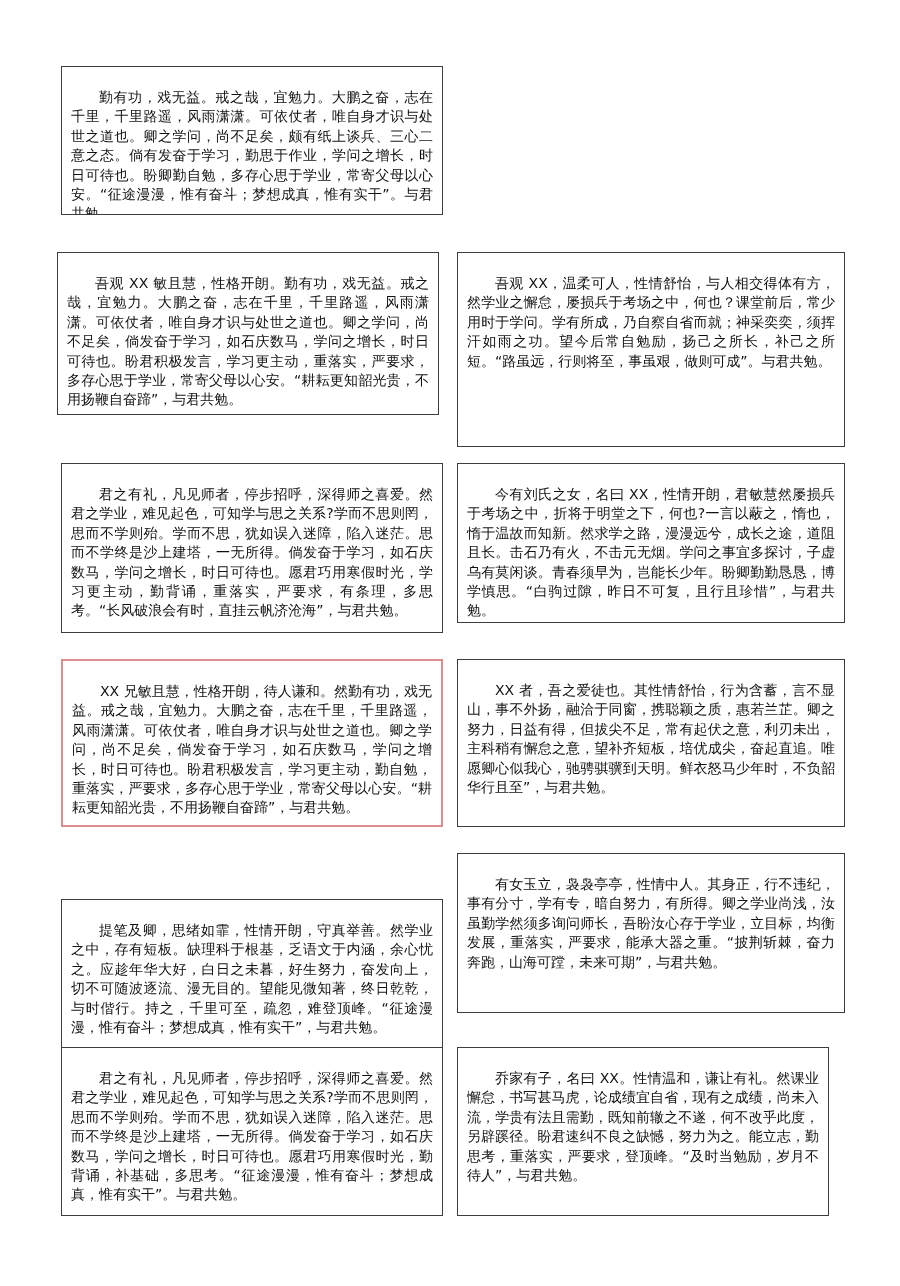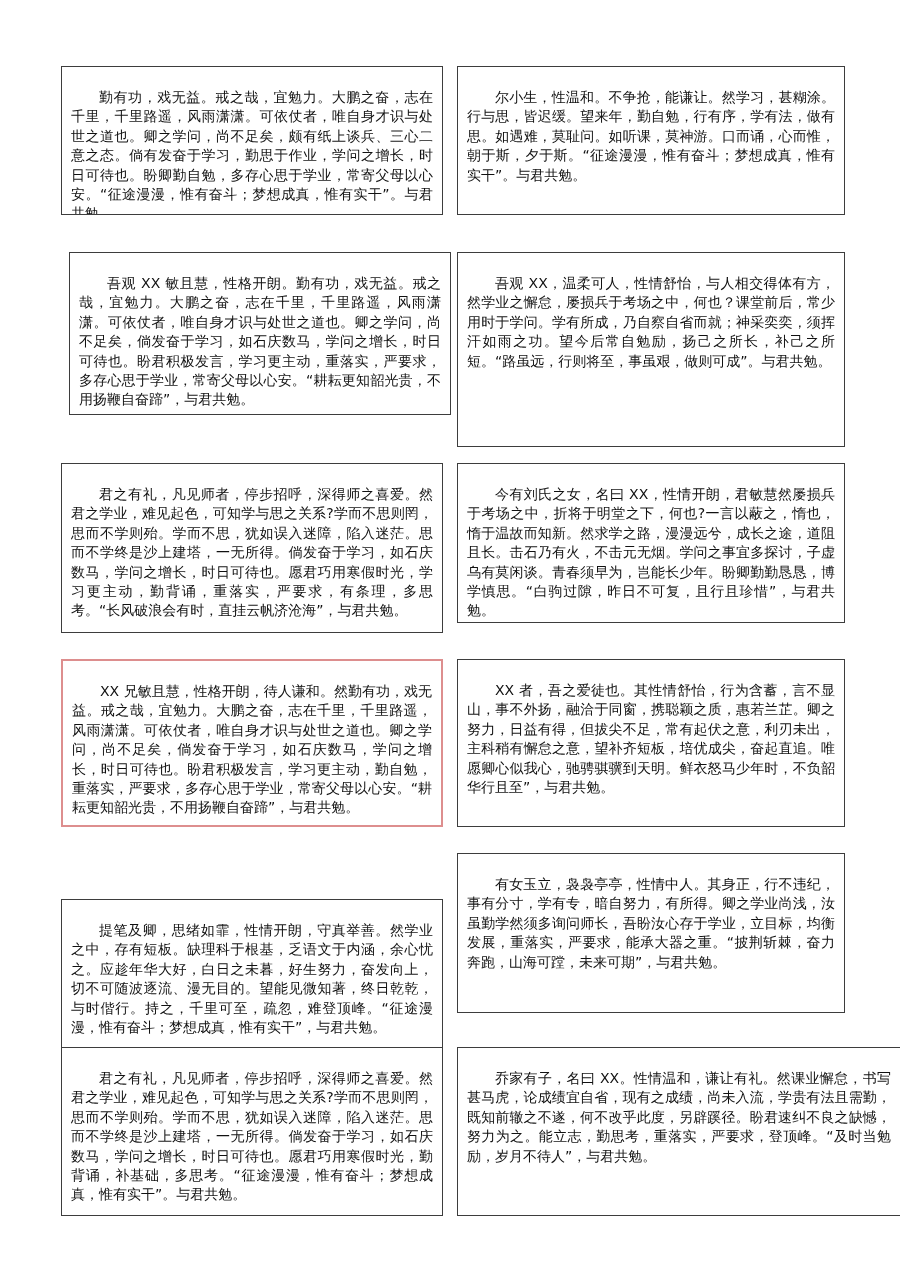--- a/index.html
+++ b/index.html
@@ -26,43 +26,40 @@
     font-size: 14px;
     line-height: 19.4px;
     color: #111111;
     text-indent: 2em;
     text-align: justify;
     font-family: "DejaVu Sans", sans-serif;
   }
   
   .c1  { left: 61px;  top: 66px;   width: 382px; height: 149px; }
   .c2  { left: 457px; top: 66px;   width: 388px; height: 149px; }
-  .c3  { left: 69px;  top: 252px;  width: 382px; height: 163px; }
+  .c3  { left: 57px;  top: 252px;  width: 382px; height: 163px; }
   .c4  { left: 457px; top: 252px;  width: 388px; height: 195px; }
   .c5  { left: 61px;  top: 463px;  width: 382px; height: 170px; }
   .c6  { left: 457px; top: 463px;  width: 388px; height: 160px; }
   .c7  { left: 61px;  top: 659px;  width: 382px; height: 168px; }
   .c8  { left: 457px; top: 659px;  width: 388px; height: 168px; }
   .c9  { left: 61px;  top: 853px;  width: 382px; height: 160px; margin-top: 46px; }
   .c10 { left: 457px; top: 853px;  width: 388px; height: 160px; }
   .c11 { left: 61px;  top: 1047px; width: 382px; height: 169px; }
-  .c12 { left: 457px; top: 1047px; width: 444px; height: 169px; }
+  .c12 { left: 457px; top: 1047px; width: 372px; height: 169px; }
 </style>
 </head>
 <body>
 
 <div class="page">
 
   <div class="card c1">
     <p>勤有功，戏无益。戒之哉，宜勉力。大鹏之奋，志在千里，千里路遥，风雨潇潇。可依仗者，唯自身才识与处世之道也。卿之学问，尚不足矣，颇有纸上谈兵、三心二意之态。倘有发奋于学习，勤思于作业，学问之增长，时日可待也。盼卿勤自勉，多存心思于学业，常寄父母以心安。“征途漫漫，惟有奋斗；梦想成真，惟有实干”。与君共勉。</p>
   </div>
 
-  <div class="card c2">
-    <p>尔小生，性温和。不争抢，能谦让。然学习，甚糊涂。行与思，皆迟缓。望来年，勤自勉，行有序，学有法，做有思。如遇难，莫耻问。如听课，莫神游。口而诵，心而惟，朝于斯，夕于斯。“征途漫漫，惟有奋斗；梦想成真，惟有实干”。与君共勉。</p>
-  </div>
 
   <div class="card c3">
     <p>吾观 XX 敏且慧，性格开朗。勤有功，戏无益。戒之哉，宜勉力。大鹏之奋，志在千里，千里路遥，风雨潇潇。可依仗者，唯自身才识与处世之道也。卿之学问，尚不足矣，倘发奋于学习，如石庆数马，学问之增长，时日可待也。盼君积极发言，学习更主动，重落实，严要求，多存心思于学业，常寄父母以心安。“耕耘更知韶光贵，不用扬鞭自奋蹄”，与君共勉。</p>
   </div>
 
   <div class="card c4">
     <p>吾观 XX，温柔可人，性情舒怡，与人相交得体有方，然学业之懈怠，屡损兵于考场之中，何也？课堂前后，常少用时于学问。学有所成，乃自察自省而就；神采奕奕，须挥汗如雨之功。望今后常自勉励，扬己之所长，补己之所短。“路虽远，行则将至，事虽艰，做则可成”。与君共勉。</p>
   </div>
 
   <div class="card c5">

